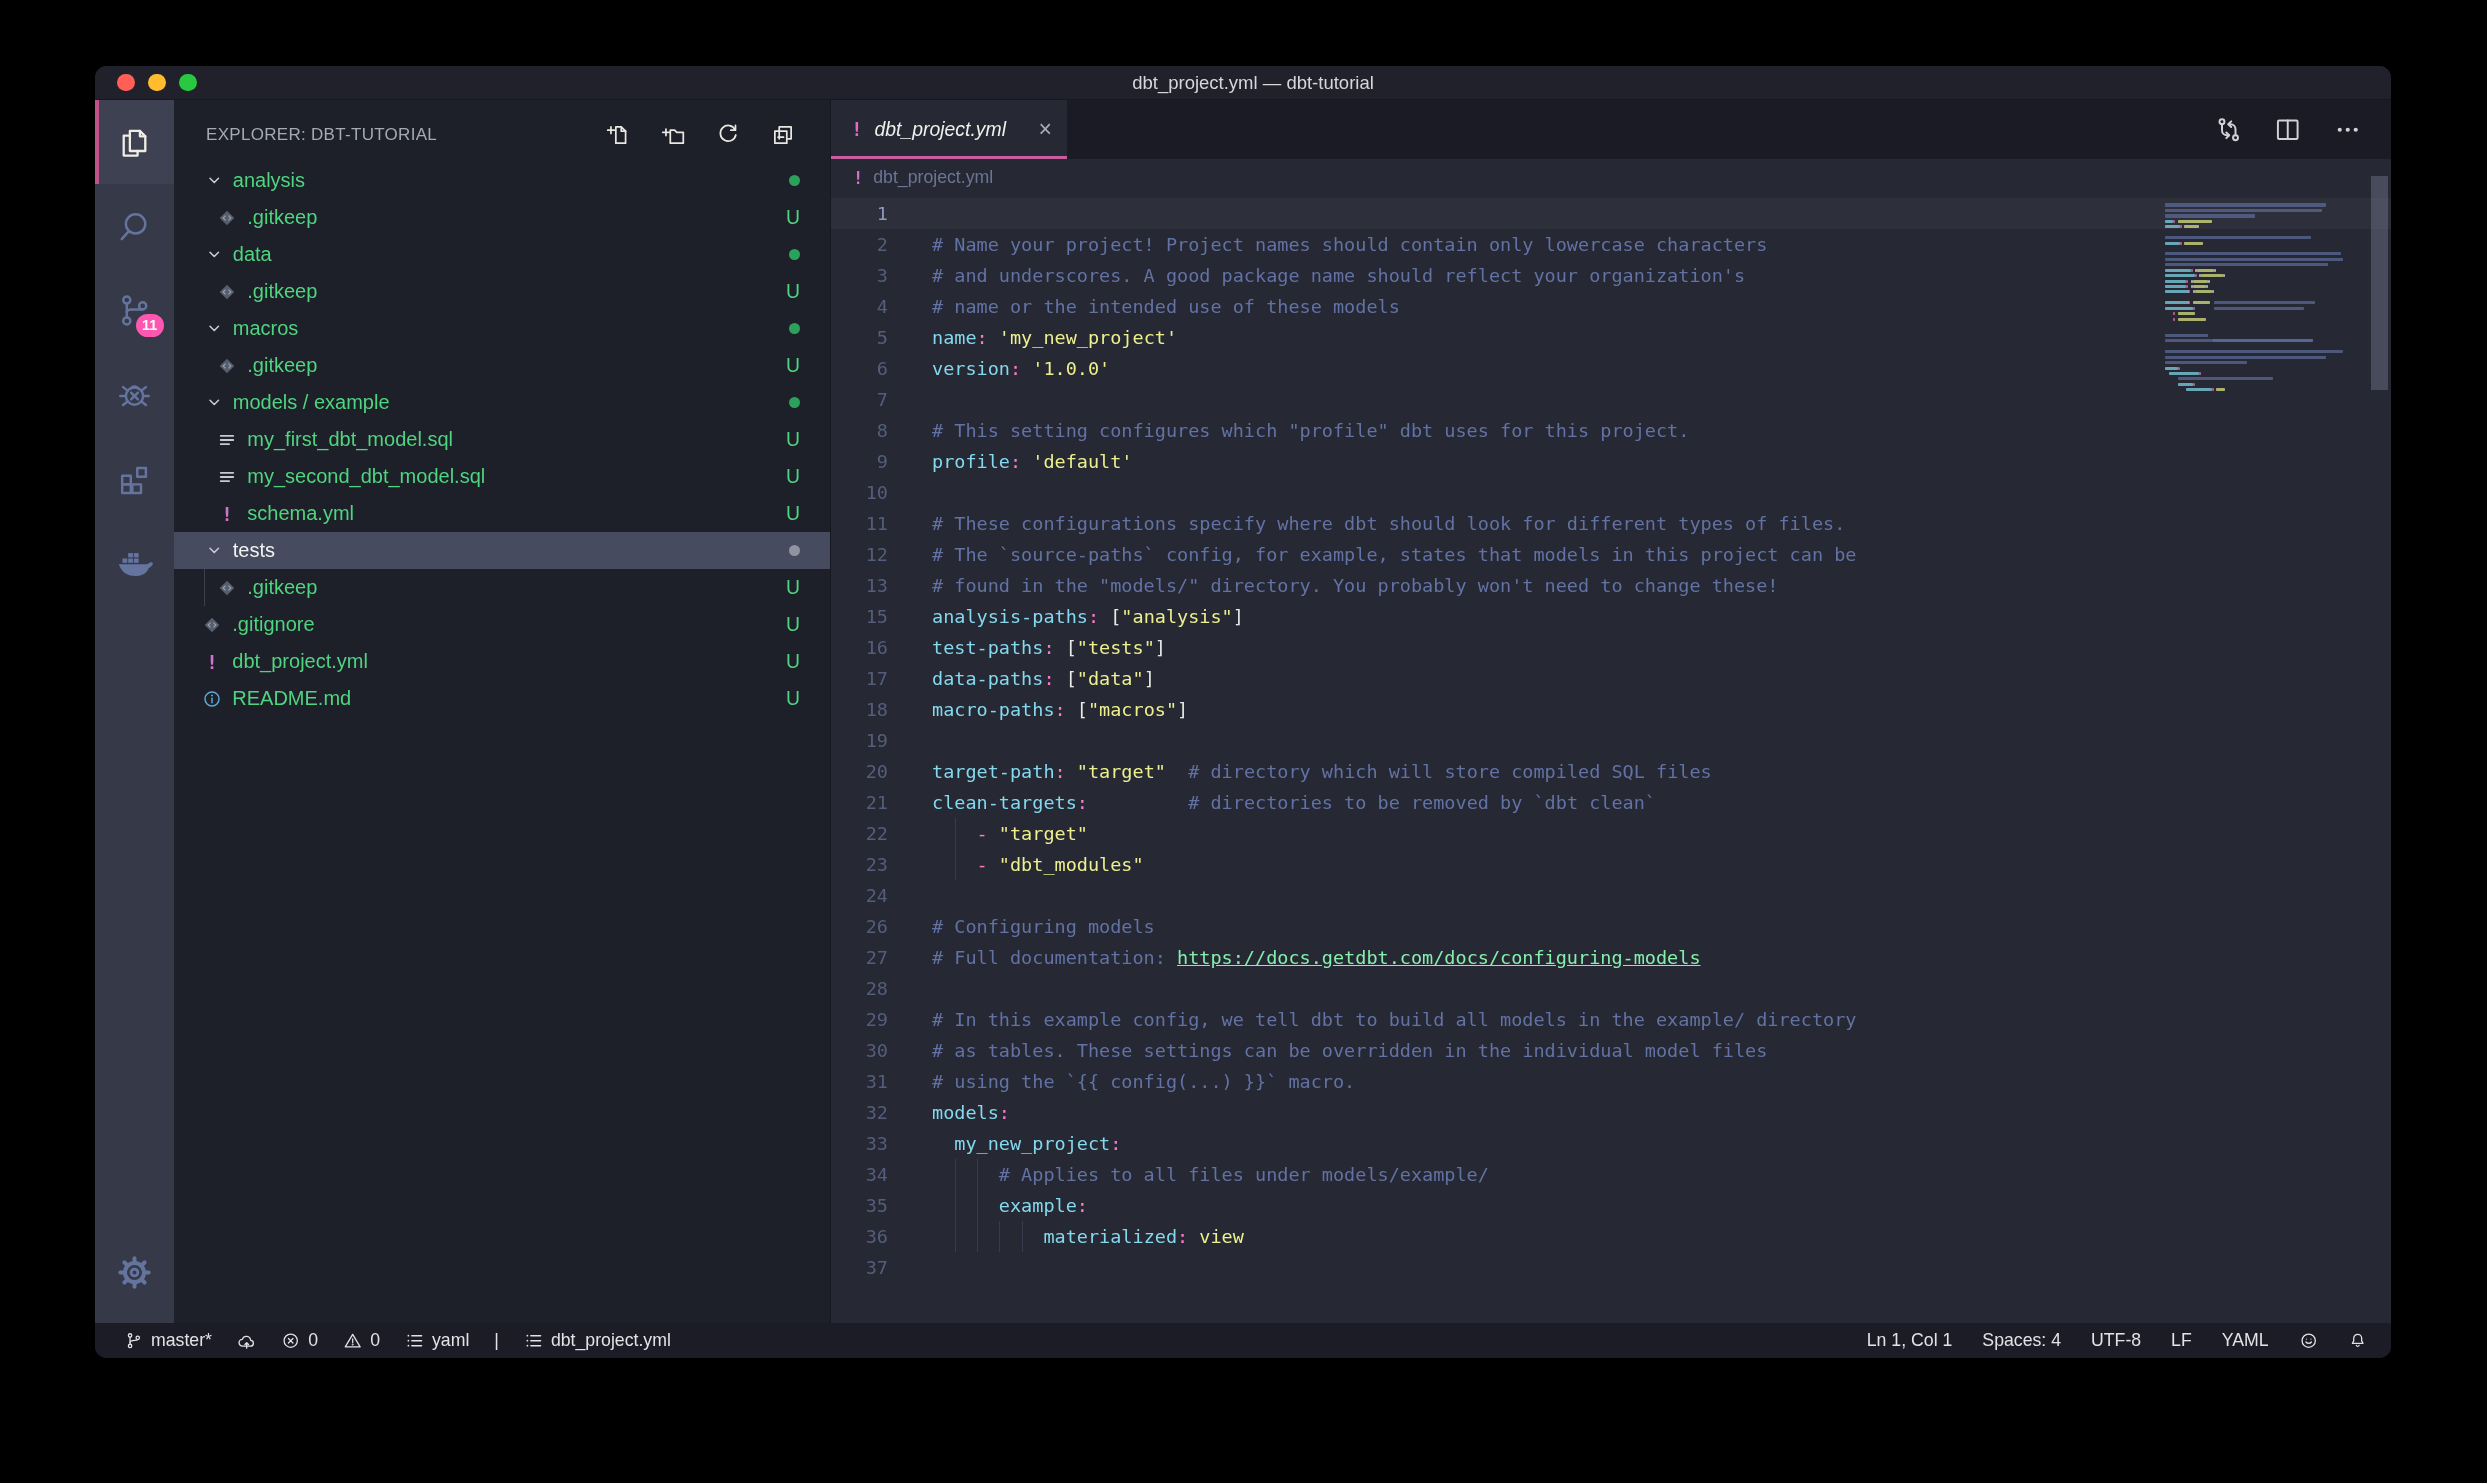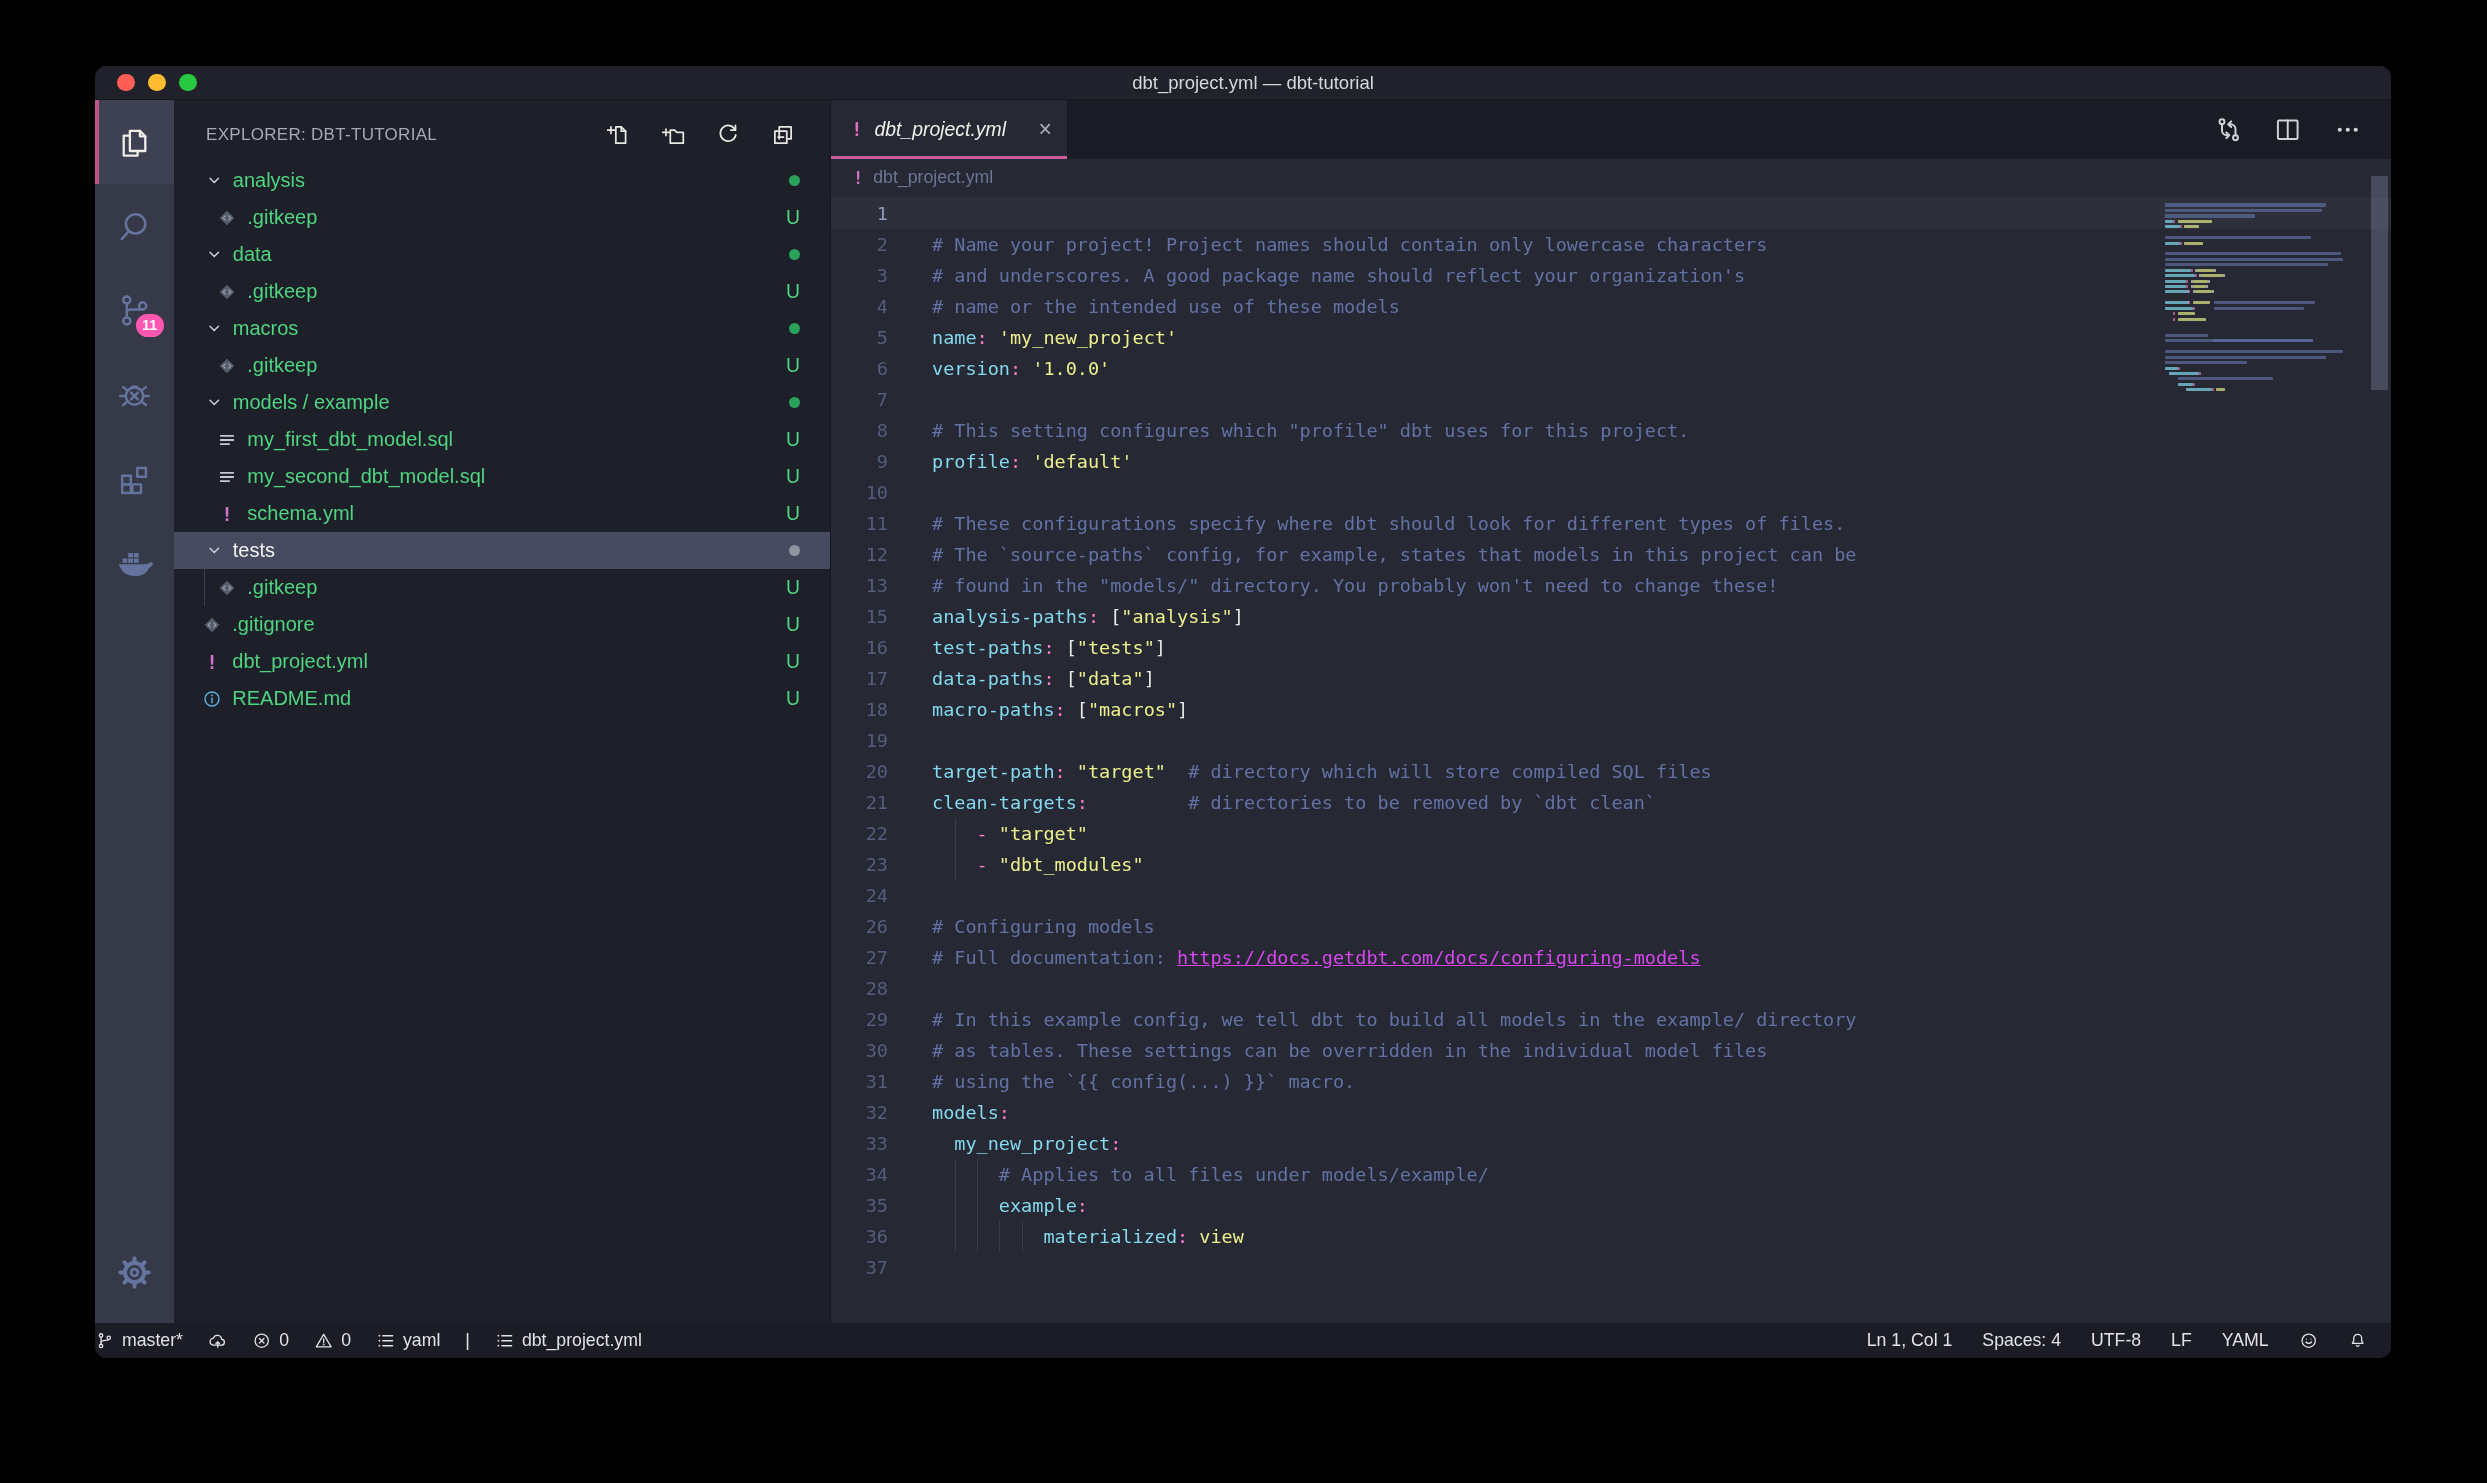--- a/index.html
+++ b/index.html
@@ -81,31 +81,31 @@
   #code { position:absolute; left:0; top:96px; right:0; bottom:0; overflow:hidden;
           font-family:"DejaVu Sans Mono",monospace; font-size:18.5px; }
   .cline { position:relative; height:31px; line-height:31px; white-space:pre; }
   .cline.current { background:rgba(255,255,255,0.035); }
   .ln { position:absolute; left:0; width:57px; text-align:right; color:#545e7c; }
   .cline.current .ln { color:#8e99bd; }
   .lc { position:absolute; left:101px; white-space:pre; }
   .ig { position:absolute; top:0; bottom:0; width:0.8px; background:#383b4d; }
   .t-c { color:#6272a4; } .t-k { color:#84d9ee; } .t-p { color:#ff79c6; }
   .t-s { color:#edf08d; } .t-b { color:#e9eae5; } .t-w { color:#f8f8f2; }
-  .t-l { color:#d946ef; text-decoration:underline; }
+  .t-l { color:#86efac; text-decoration:underline; }
 
   #minimap { position:absolute; left:1332px; top:98px; width:205px; height:211px; }
   .mmbar { position:absolute; height:3.4px; border-radius:0.8px; opacity:.65; }
   #vscroll { position:absolute; left:1540px; top:76px; width:17px; height:214px;
              background:rgba(108,114,136,.48); }
 
   
   #statusbar { position:absolute; left:0; bottom:0; right:0; height:35px; background:#1b1c25;
                display:flex; align-items:center; color:#e2e3e7; font-size:17.7px; }
-  .sb-left { display:flex; align-items:center; gap:25px; flex:1; }
+  .sb-left { display:flex; align-items:flex-end; gap:25px; padding-left:29px; flex:1; }
   .sb-right { display:flex; align-items:center; gap:30px; padding-right:23.6px; }
   .sb-item { display:flex; align-items:center; gap:7.6px; white-space:nowrap; }
   .sb-item svg { width:19.4px; height:19.4px; }
   .sb-sep { color:#e2e3e7; }
 </style>
 </head>
 <body>
 
 <div id="window">
 

